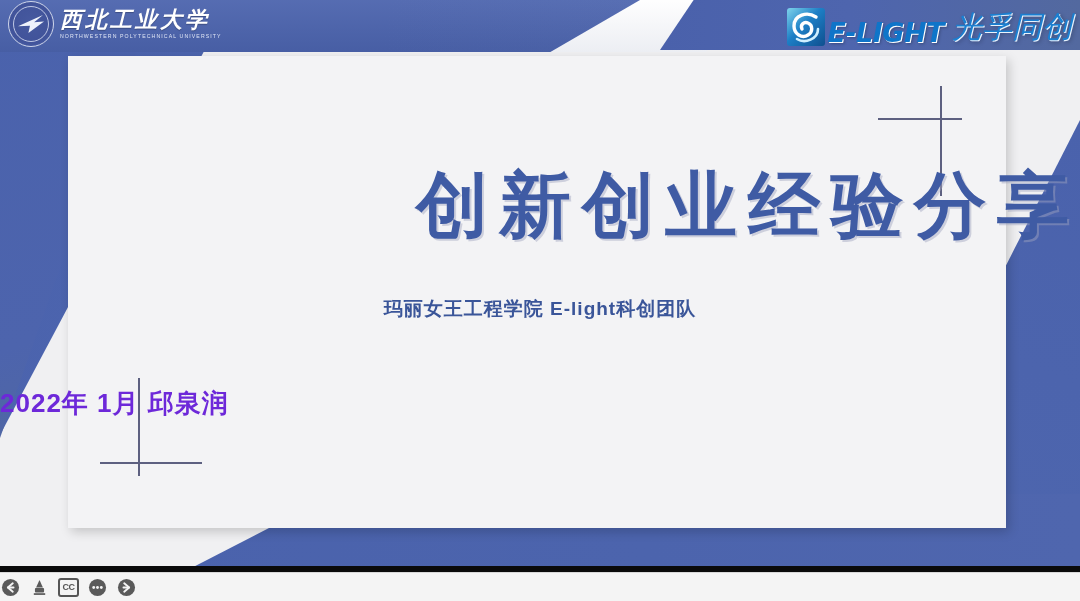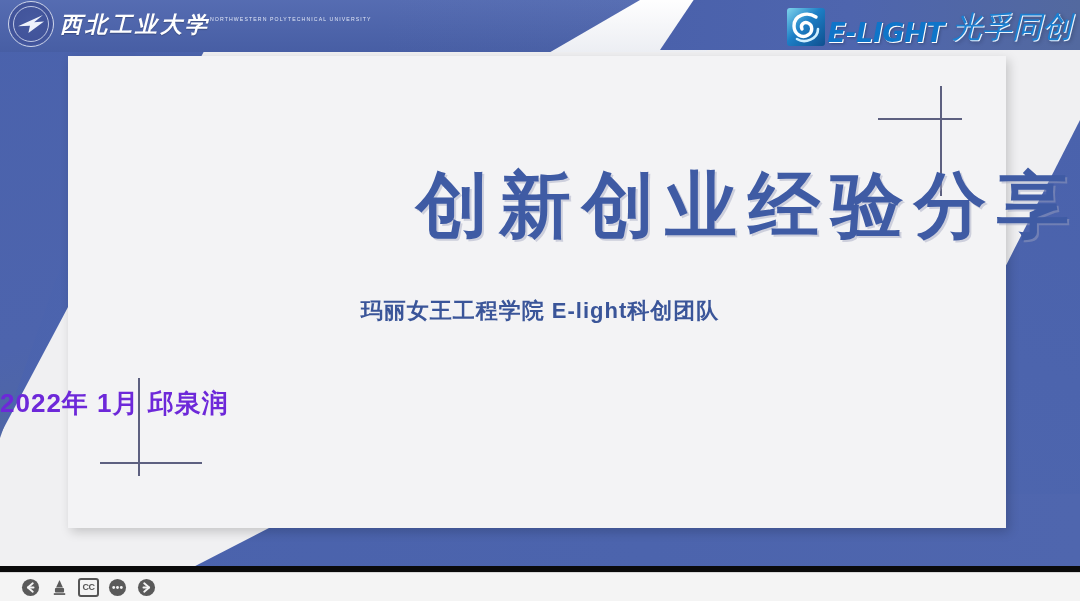--- a/index.html
+++ b/index.html
@@ -158,21 +158,21 @@
     letter-spacing: 11px;
     color: #3f5ba4;
     text-shadow: 2px 2px 0 rgba(160,165,190,.45);
     white-space: nowrap;
   }
   .title-sub {
     position: absolute;
     left: 0; right: 0;
     top: 296px;
     text-align: center;
-    font-size: 22px;
+    font-size: 19px;
     font-weight: 700;
     letter-spacing: 1px;
     color: #3a5599;
     white-space: nowrap;
   }
   .title-date {
     position: absolute;
     left: 0; right: 0;
     top: 386px;
     font-size: 26px;
@@ -207,21 +207,21 @@
     border-radius: 50%;
     border: 1px solid rgba(232,238,252,.75);
   }
   .seal .bird {
     position: absolute;
     left: 9px; top: 13px;
     width: 26px; height: 18px;
     background: #eef2fb;
     clip-path: polygon(0% 62%, 96% 0%, 62% 40%, 100% 36%, 40% 100%, 46% 60%);
   }
-  .nwpu-text { display: flex; flex-direction: row; line-height: 1; }
+  .nwpu-text { display: flex; flex-direction: column; line-height: 1; }
   .nwpu-cn {
     font-size: 22px;
     font-weight: 700;
     color: #ffffff;
     font-family: "DejaVu Serif", serif;
     letter-spacing: 3px;
     font-style: italic;
     text-shadow: 0 1px 1px rgba(0,0,0,.25);
   }
   .nwpu-en {
@@ -267,21 +267,21 @@
   
   #controlbar {
     position: absolute;
     left: 0; bottom: 0;
     width: 1080px;
     height: 29px;
     background: #f4f4f4;
     border-top: 1px solid #d8d8d8;
     display: flex;
     align-items: center;
-    padding-left: 20px;
+    padding-left: 0;
     gap: 8px;
     box-sizing: border-box;
   }
   .ctl {
     width: 21px; height: 21px;
     display: flex;
     align-items: center;
     justify-content: center;
     color: #555;
     flex: none;

